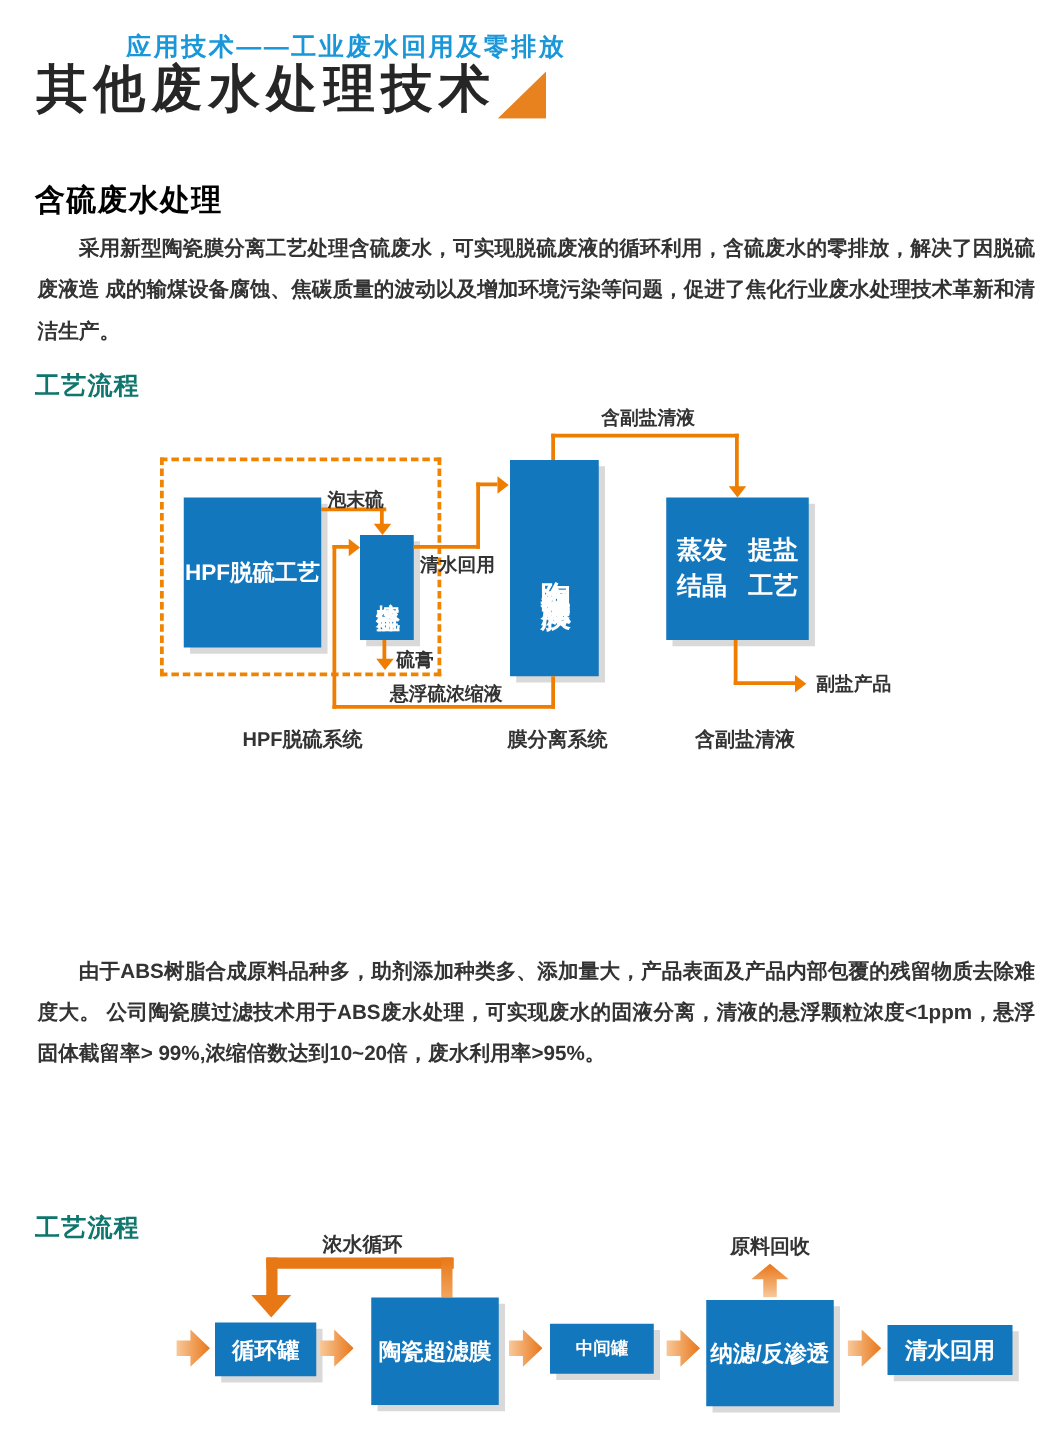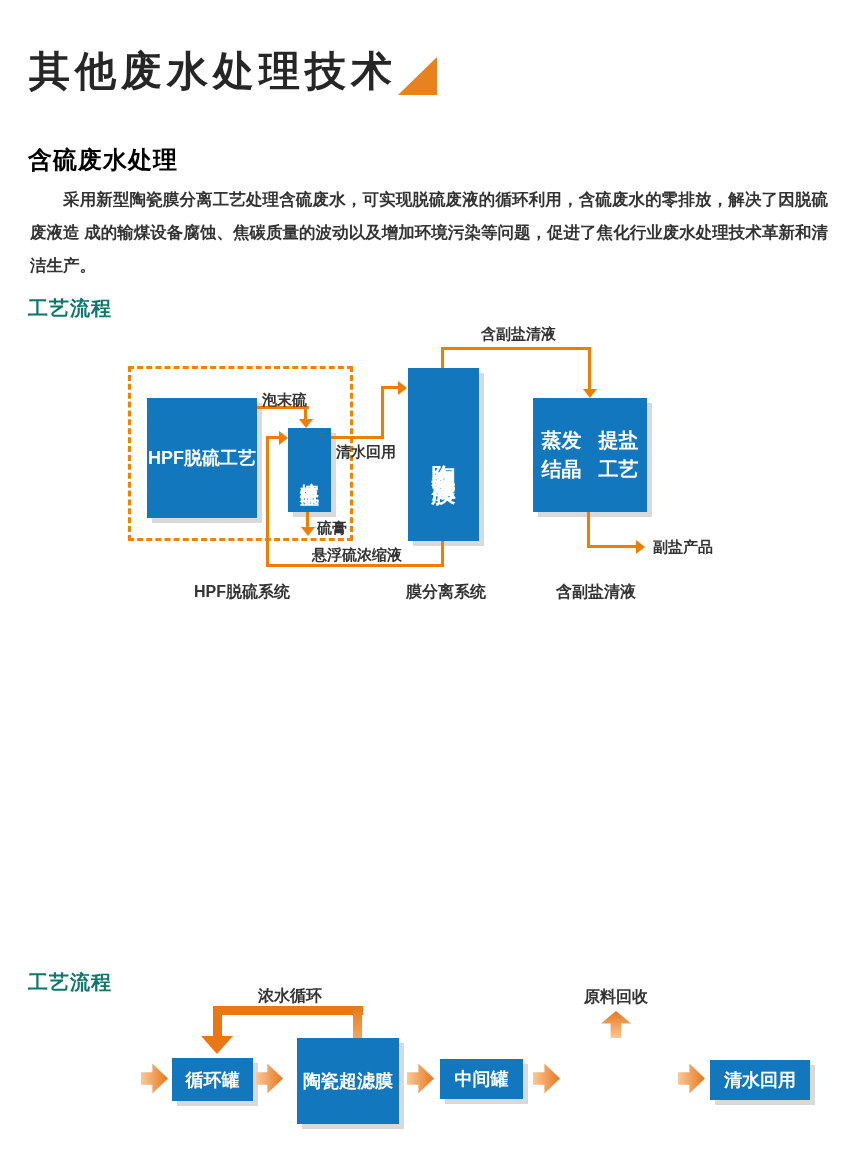--- a/index.html
+++ b/index.html
@@ -49,20 +49,21 @@
   .loop-seg-fade { position:absolute; background:linear-gradient(180deg,#e87816,#f2a55f); }
   .loop-arr { position:absolute; width:0; height:0;
               border-left:16px solid transparent; border-right:16px solid transparent;
               border-top:18px solid #e87816; }
 </style>
 </head>
 <body>
 
 <div class="page">
 
+  <div class="subtitle">应用技术——工业废水回用及零排放</div>
   <div class="title">其他废水处理技术</div>
   <div class="tri"></div>
 
   <div class="sec-heading" style="left:28px; top:144px;">含硫废水处理</div>
   <div class="para" style="top:183px;">采用新型陶瓷膜分离工艺处理含硫废水，可实现脱硫废液的循环利用，含硫废水的零排放，解决了因脱硫废液造 成的输煤设备腐蚀、焦碳质量的波动以及增加环境污染等问题，促进了焦化行业废水处理技术革新和清洁生产。</div>
   <div class="flow-heading" style="left:28px; top:295px;">工艺流程</div>
 
   <div class="dashed" style="left:128px; top:366px; width:219px; height:169px;"></div>
 
   <div class="bbox" style="left:147px; top:398px; width:110px; height:120px; font-size:18px;">
@@ -113,36 +114,40 @@
   <div class="flow-label" style="left:336px; top:443px;">清水回用</div>
   <div class="flow-label" style="left:317px; top:519px;">硫膏</div>
   <div class="flow-label" style="left:312px; top:546px;">悬浮硫浓缩液</div>
   <div class="flow-label" style="left:481px; top:325px;">含副盐清液</div>
   <div class="flow-label" style="left:653px; top:538px;">副盐产品</div>
 
   <div class="sys-label" style="left:194px; top:582px;">HPF脱硫系统</div>
   <div class="sys-label" style="left:406px; top:582px;">膜分离系统</div>
   <div class="sys-label" style="left:556px; top:582px;">含副盐清液</div>
 
+  <div class="para" style="top:761px;">由于ABS树脂合成原料品种多，助剂添加种类多、添加量大，产品表面及产品内部包覆的残留物质去除难度大。 公司陶瓷膜过滤技术用于ABS废水处理，可实现废水的固液分离，清液的悬浮颗粒浓度&lt;1ppm，悬浮固体截留率&gt; 99%,浓缩倍数达到10~20倍，废水利用率&gt;95%。</div>
   <div class="flow-heading" style="left:28px; top:969px;">工艺流程</div>
 
   <div class="loop-seg" style="left:213px; top:1006px; width:150px; height:9px;"></div>
   <div class="loop-seg" style="left:213px; top:1006px; width:9px; height:31px;"></div>
   <div class="loop-arr" style="left:201px; top:1036px;"></div>
   <div class="loop-seg-fade" style="left:353px; top:1006px; width:9px; height:32px;"></div>
   <div class="flow-label" style="left:258px; top:986px; font-size:16px;">浓水循环</div>
 
   <div class="bbox" style="left:172px; top:1058px; width:81px; height:43px; font-size:18px;">
     <span>循环罐</span>
   </div>
   <div class="bbox" style="left:297px; top:1038px; width:102px; height:86px; font-size:18px;">
     <span>陶瓷超滤膜</span>
   </div>
-  <div class="bbox" style="left:440px; top:1059px; width:83px; height:40px; font-size:18px;">
+  <div class="bbox" style="left:440px; top:1059px; width:83px; height:40px; font-size:14px;">
     <span>中间罐</span>
+  </div>
+  <div class="bbox" style="left:565px; top:1040px; width:102px; height:85px; font-size:18px;">
+    <span>纳滤/反渗透</span>
   </div>
   <div class="bbox" style="left:710px; top:1060px; width:100px; height:40px; font-size:18px;">
     <span>清水回用</span>
   </div>
 
   <div class="garrow" style="left:141px; top:1063px;"></div>
   <div class="garrow" style="left:256px; top:1063px;"></div>
   <div class="garrow" style="left:407px; top:1063px;"></div>
   <div class="garrow" style="left:533px; top:1063px;"></div>
   <div class="garrow" style="left:678px; top:1063px;"></div>

